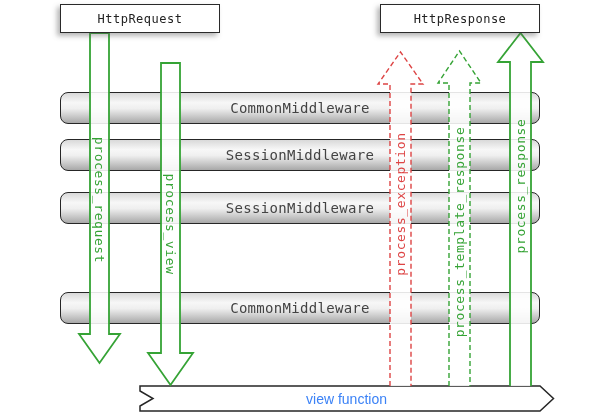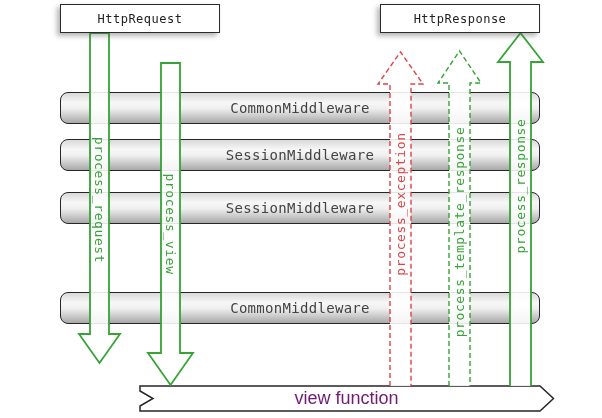--- a/index.html
+++ b/index.html
@@ -39,21 +39,21 @@
   }
   .rot-cw{transform:translate(-50%,-50%) rotate(90deg);}
   .rot-ccw{transform:translate(-50%,-50%) rotate(-90deg);}
   .green-text{color:#35a335;}
   .red-text{color:#dd4444;}
   
   #view-fn-label{
     position:absolute;left:140px;top:386px;width:413px;height:25px;z-index:3;
     display:flex;align-items:center;justify-content:center;
     font-family:"Liberation Sans","DejaVu Sans",sans-serif;
-    font-size:18px;color:#701a75;
+    font-size:14px;color:#3b82f6;
   }
 </style>
 </head>
 <body>
 
 <div id="stage">
 
   <div class="bar" style="top:92px">
     <span>CommonMiddleware</span>
   </div>

